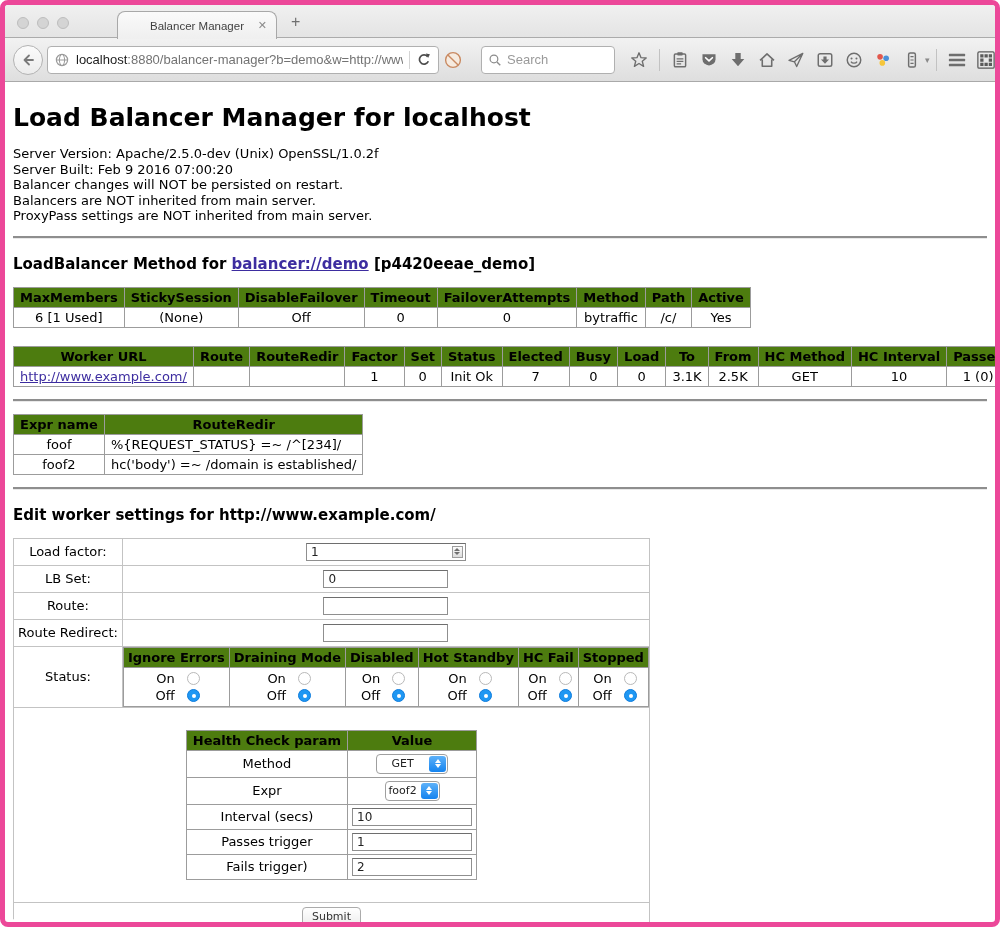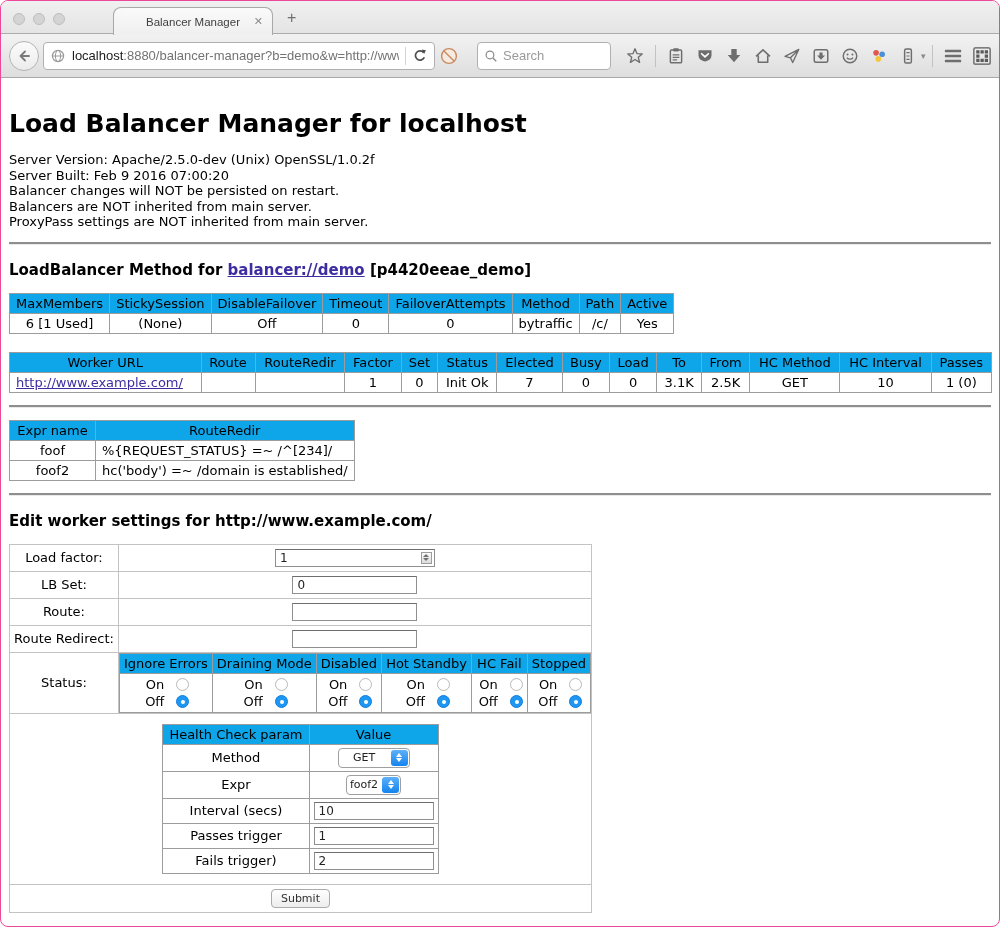--- a/index.html
+++ b/index.html
@@ -1,18 +1,18 @@
 <!DOCTYPE html>
 <html><head>
 <meta charset="utf-8">
 <style>
   * { box-sizing: border-box; margin: 0; padding: 0; }
   html,body { width:1000px; height:927px; background:#fff; }
   body { font-family:"Liberation Sans", sans-serif; }
-  .window { width:1000px; height:927px; border:1px solid #ec4899; border-radius:8px; overflow:hidden; background:#fff; display:flex; flex-direction:column; }
+  .window { width:1000px; height:927px; border:5px solid #ec4899; border-radius:8px; overflow:hidden; background:#fff; display:flex; flex-direction:column; }
 
   
   .tabbar { height:33px; background:linear-gradient(#f0f0f0,#e4e4e4); position:relative; border-bottom:1px solid #ababab; flex:none; }
   .traffic { position:absolute; top:12px; left:12px; display:flex; gap:8px; }
   .light { width:12px; height:12px; border-radius:50%; background:#d4d4d4; border:1px solid #bdbdbd; }
   .tab { position:absolute; left:112px; top:6px; width:160px; height:28px; background:linear-gradient(#fafafa,#efefef); border:1px solid #a8a8a8; border-bottom:none; border-radius:8px 8px 0 0; display:flex; align-items:center; justify-content:center; z-index:2; }
   .tab-title { font-size:11.5px; color:#3f3f3f; }
   .tab-close { position:absolute; right:9px; top:7px; font-size:11px; color:#8b8b8b; cursor:default; }
   .newtab { position:absolute; left:286px; top:9px; font-size:16px; color:#6f6f6f; line-height:16px; }
 
@@ -25,30 +25,30 @@
   .url-sep { width:1px; height:18px; background:#d4d4d4; margin:0 6px; flex:none; }
   .chrome-ic { display:flex; align-items:center; justify-content:center; width:28px; height:28px; flex:none; }
   .searchbar { width:134px; height:28px; background:#fff; border:1px solid #b0b0b0; border-radius:4px; display:flex; align-items:center; padding:0 6px; margin-left:14px; flex:none; }
   .search-input { border:none; outline:none; width:90px; font-size:13px; color:#444; margin-left:5px; background:transparent; font-family:"Liberation Sans",sans-serif; }
   .search-input::placeholder { color:#9a9a9a; }
   .iconrow { display:flex; align-items:center; margin-left:10px; gap:1px; }
   .vsep { width:1px; height:22px; background:#c2c2c2; margin:0 5px; }
   .caret { font-size:9px; color:#8a8a8a; margin-left:-2px; }
 
   
-  .page { flex:1; background:#fff; overflow:hidden; padding:10px 8px; font-family:"DejaVu Sans", sans-serif; color:#000;border-radius:18px; }
+  .page { flex:1; background:#fff; overflow:hidden; padding:0 8px; font-family:"DejaVu Sans", sans-serif; color:#000;border-radius:18px; }
   h1 { font-size:25px; margin:21px 0 14px 0; font-weight:bold; letter-spacing:0; }
   .srvline { font-size:13px; line-height:15.5px; }
   hr { border:none; border-top:2px solid #8e8e8e; border-bottom:1px solid #e9e9e9; margin:12px 0; }
   h3 { font-size:15px; font-weight:bold; margin:16px 0 14px 0; }
   a { color:#3d2da0; text-decoration:underline; }
 
   table { border-collapse:collapse; font-size:13px; }
   th, td { border:1px solid #9c9c9c; padding:2px 6px; text-align:center; white-space:nowrap; }
-  th { background:#0ea5e9; font-weight:normal; }
+  th { background:#4d7c0f; font-weight:bold; }
   .tbl { border:1px solid #848484; }
   .cell-left { text-align:left; }
 
   .balancer-tbl { margin:4px 0 18px 0; }
   .worker-tbl { width:983px; margin-bottom:4px; }
 
   .expr-tbl { margin:2px 0 4px 0; }
   .expr-tbl .name-col { width:86px; }
 
   
@@ -66,21 +66,21 @@
 
   .status-tbl { width:460px; margin:0; }
   .status-tbl th { padding:2px 4px;margin-top:16px; }
   .status-tbl td { padding:2px 4px; }
   .rl { display:flex; align-items:center; justify-content:center; gap:12px; line-height:17px; }
   .rlab { text-align:right; min-width:22px; }
   .radio { width:13px; height:13px; border-radius:50%; background:#fff; border:1px solid #b9b9b9; display:inline-block; position:relative; }
   .radio.checked { background:#1e97f3; border-color:#0f7ddd; }
   .radio.checked::after { content:""; position:absolute; left:4px; top:4px; width:4px; height:4px; border-radius:50%; background:#fff; }
 
-  .hc-tbl { width:270px; margin:6px auto; }
+  .hc-tbl { width:270px; margin:18px auto; }
   .hc-tbl td { padding:3px 4px; }
   .hc-val { width:130px; }
   .select { display:inline-flex; align-items:center; height:20px; border:1px solid #9f9f9f; border-radius:4px; background:#fff; overflow:hidden; vertical-align:middle; }
   .sel-get { width:72px; }
   .sel-expr { width:55px; }
   .sel-val { flex:1; font-size:11px; color:#222; text-align:center; }
   .sel-cap { width:17px; align-self:stretch; background:linear-gradient(#5db1f9,#1483ef); border-radius:3px; margin:1px; display:flex; flex-direction:column; align-items:center; justify-content:center; gap:1px; }
   .sel-cap i { display:block; width:0; height:0; border-left:3.5px solid transparent; border-right:3.5px solid transparent; }
   .cap-up { border-bottom:4px solid #fff; }
   .cap-dn { border-top:4px solid #fff; }

